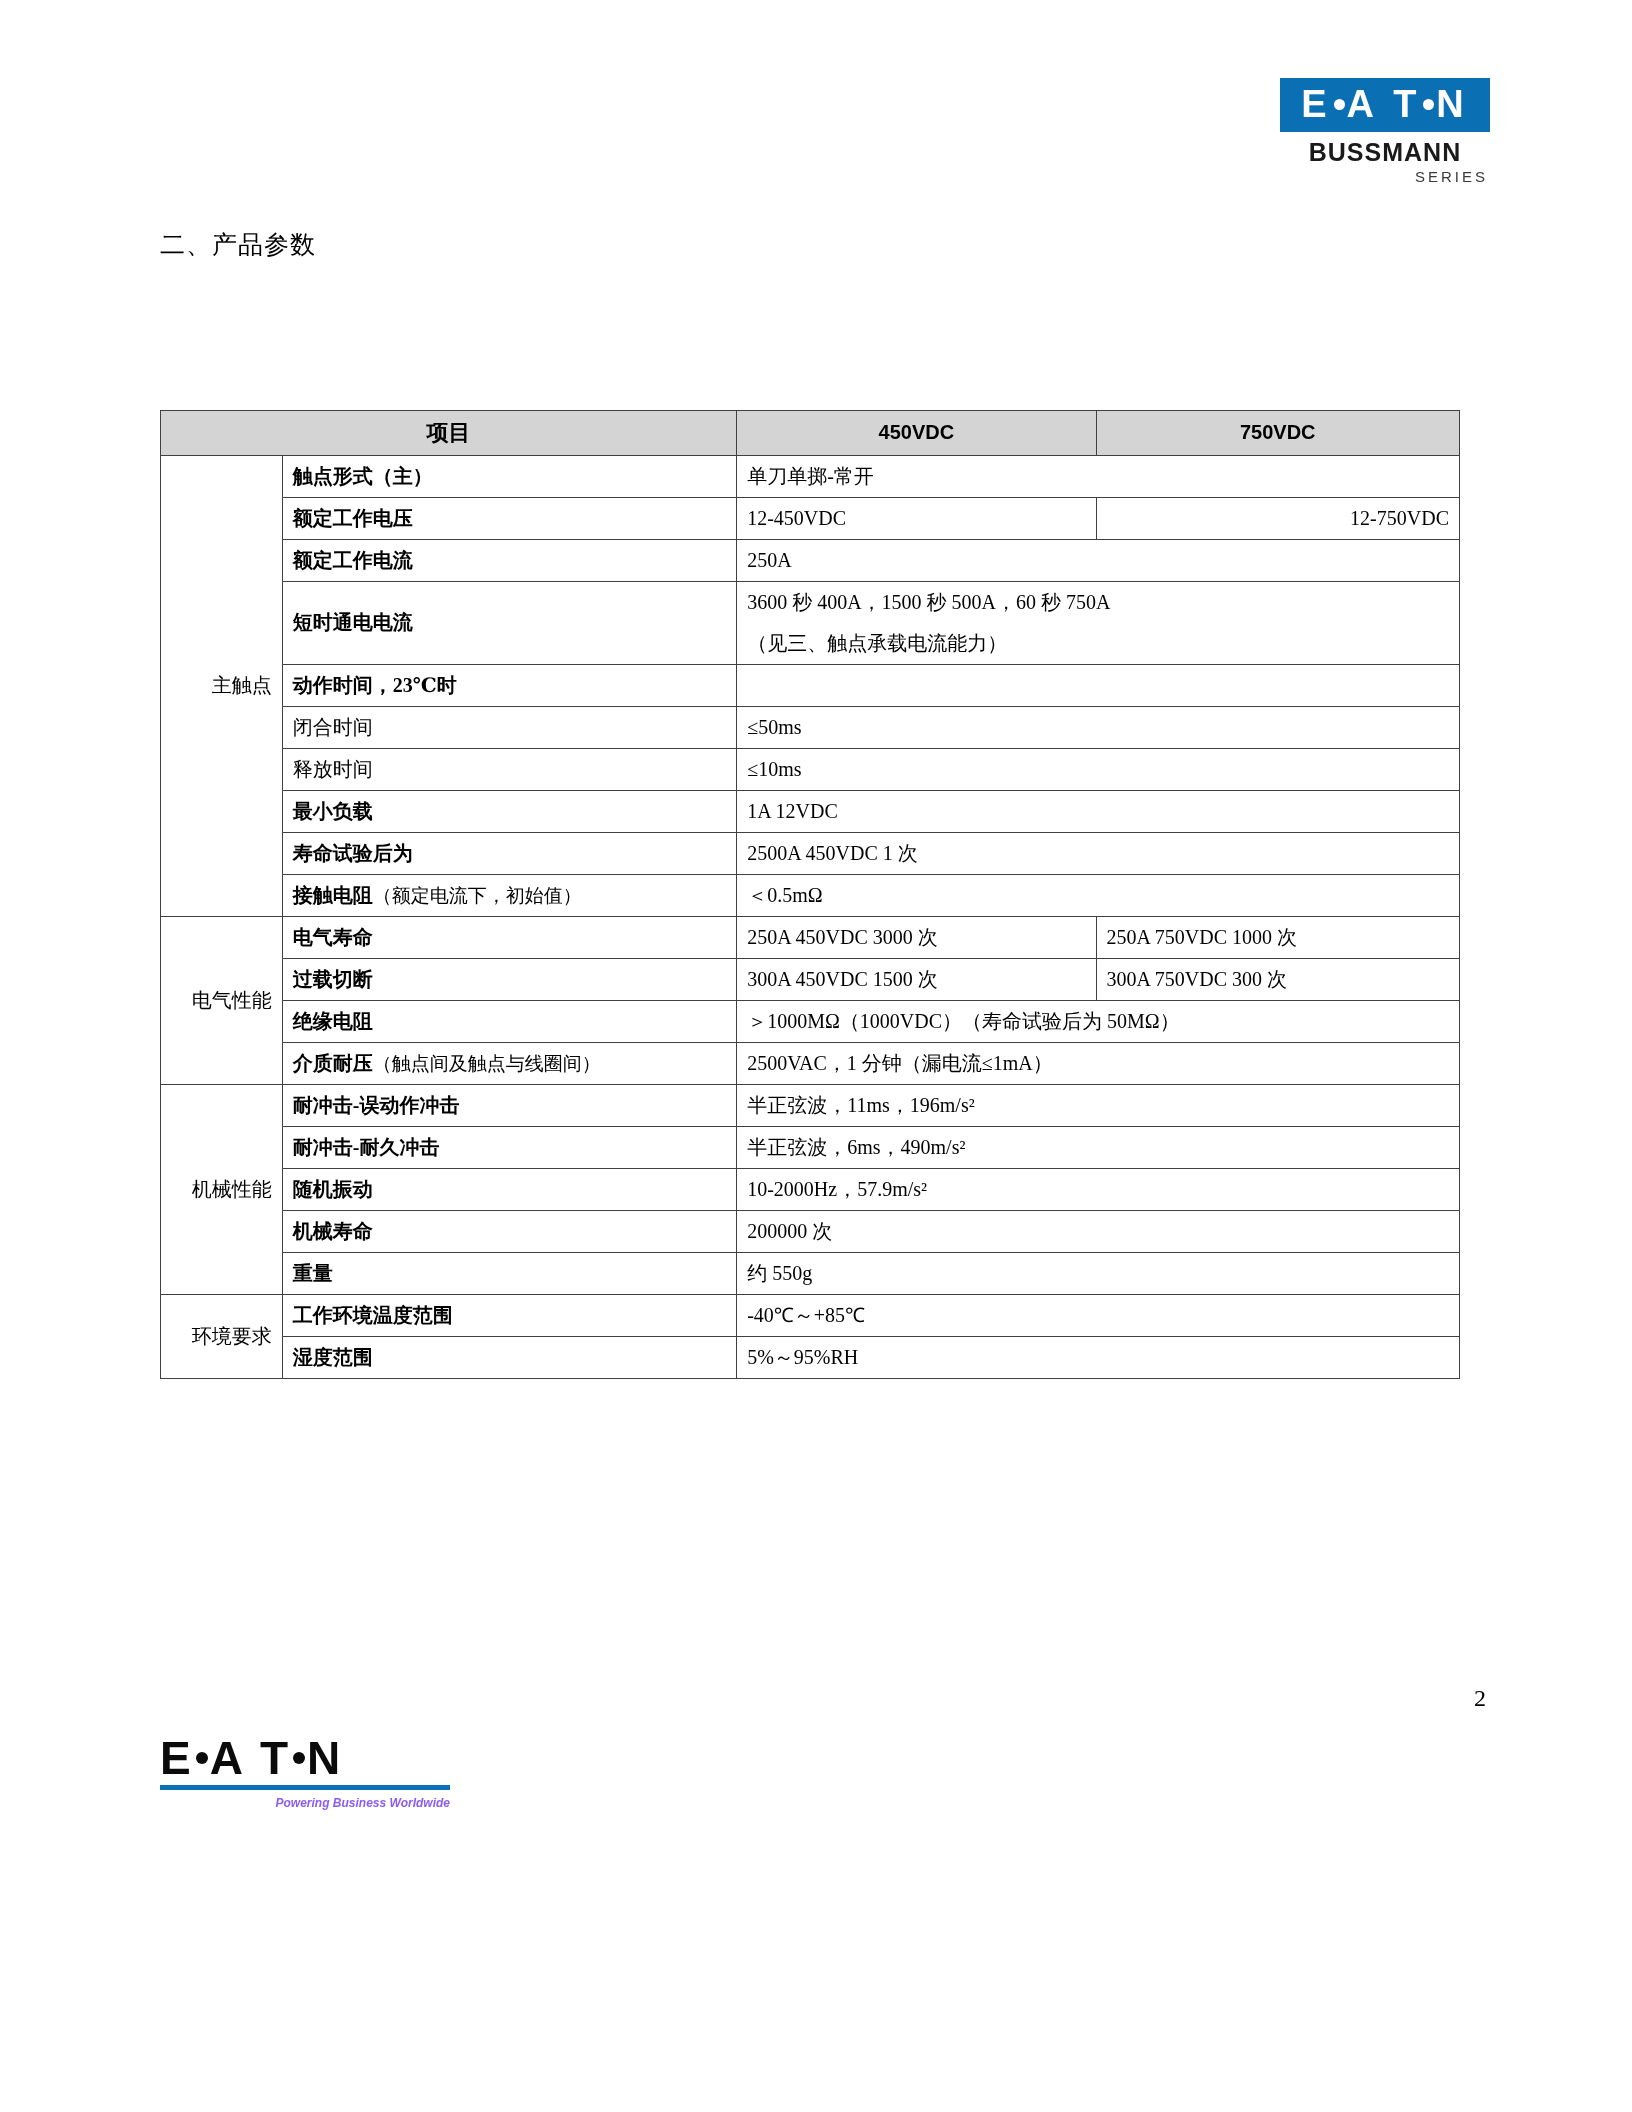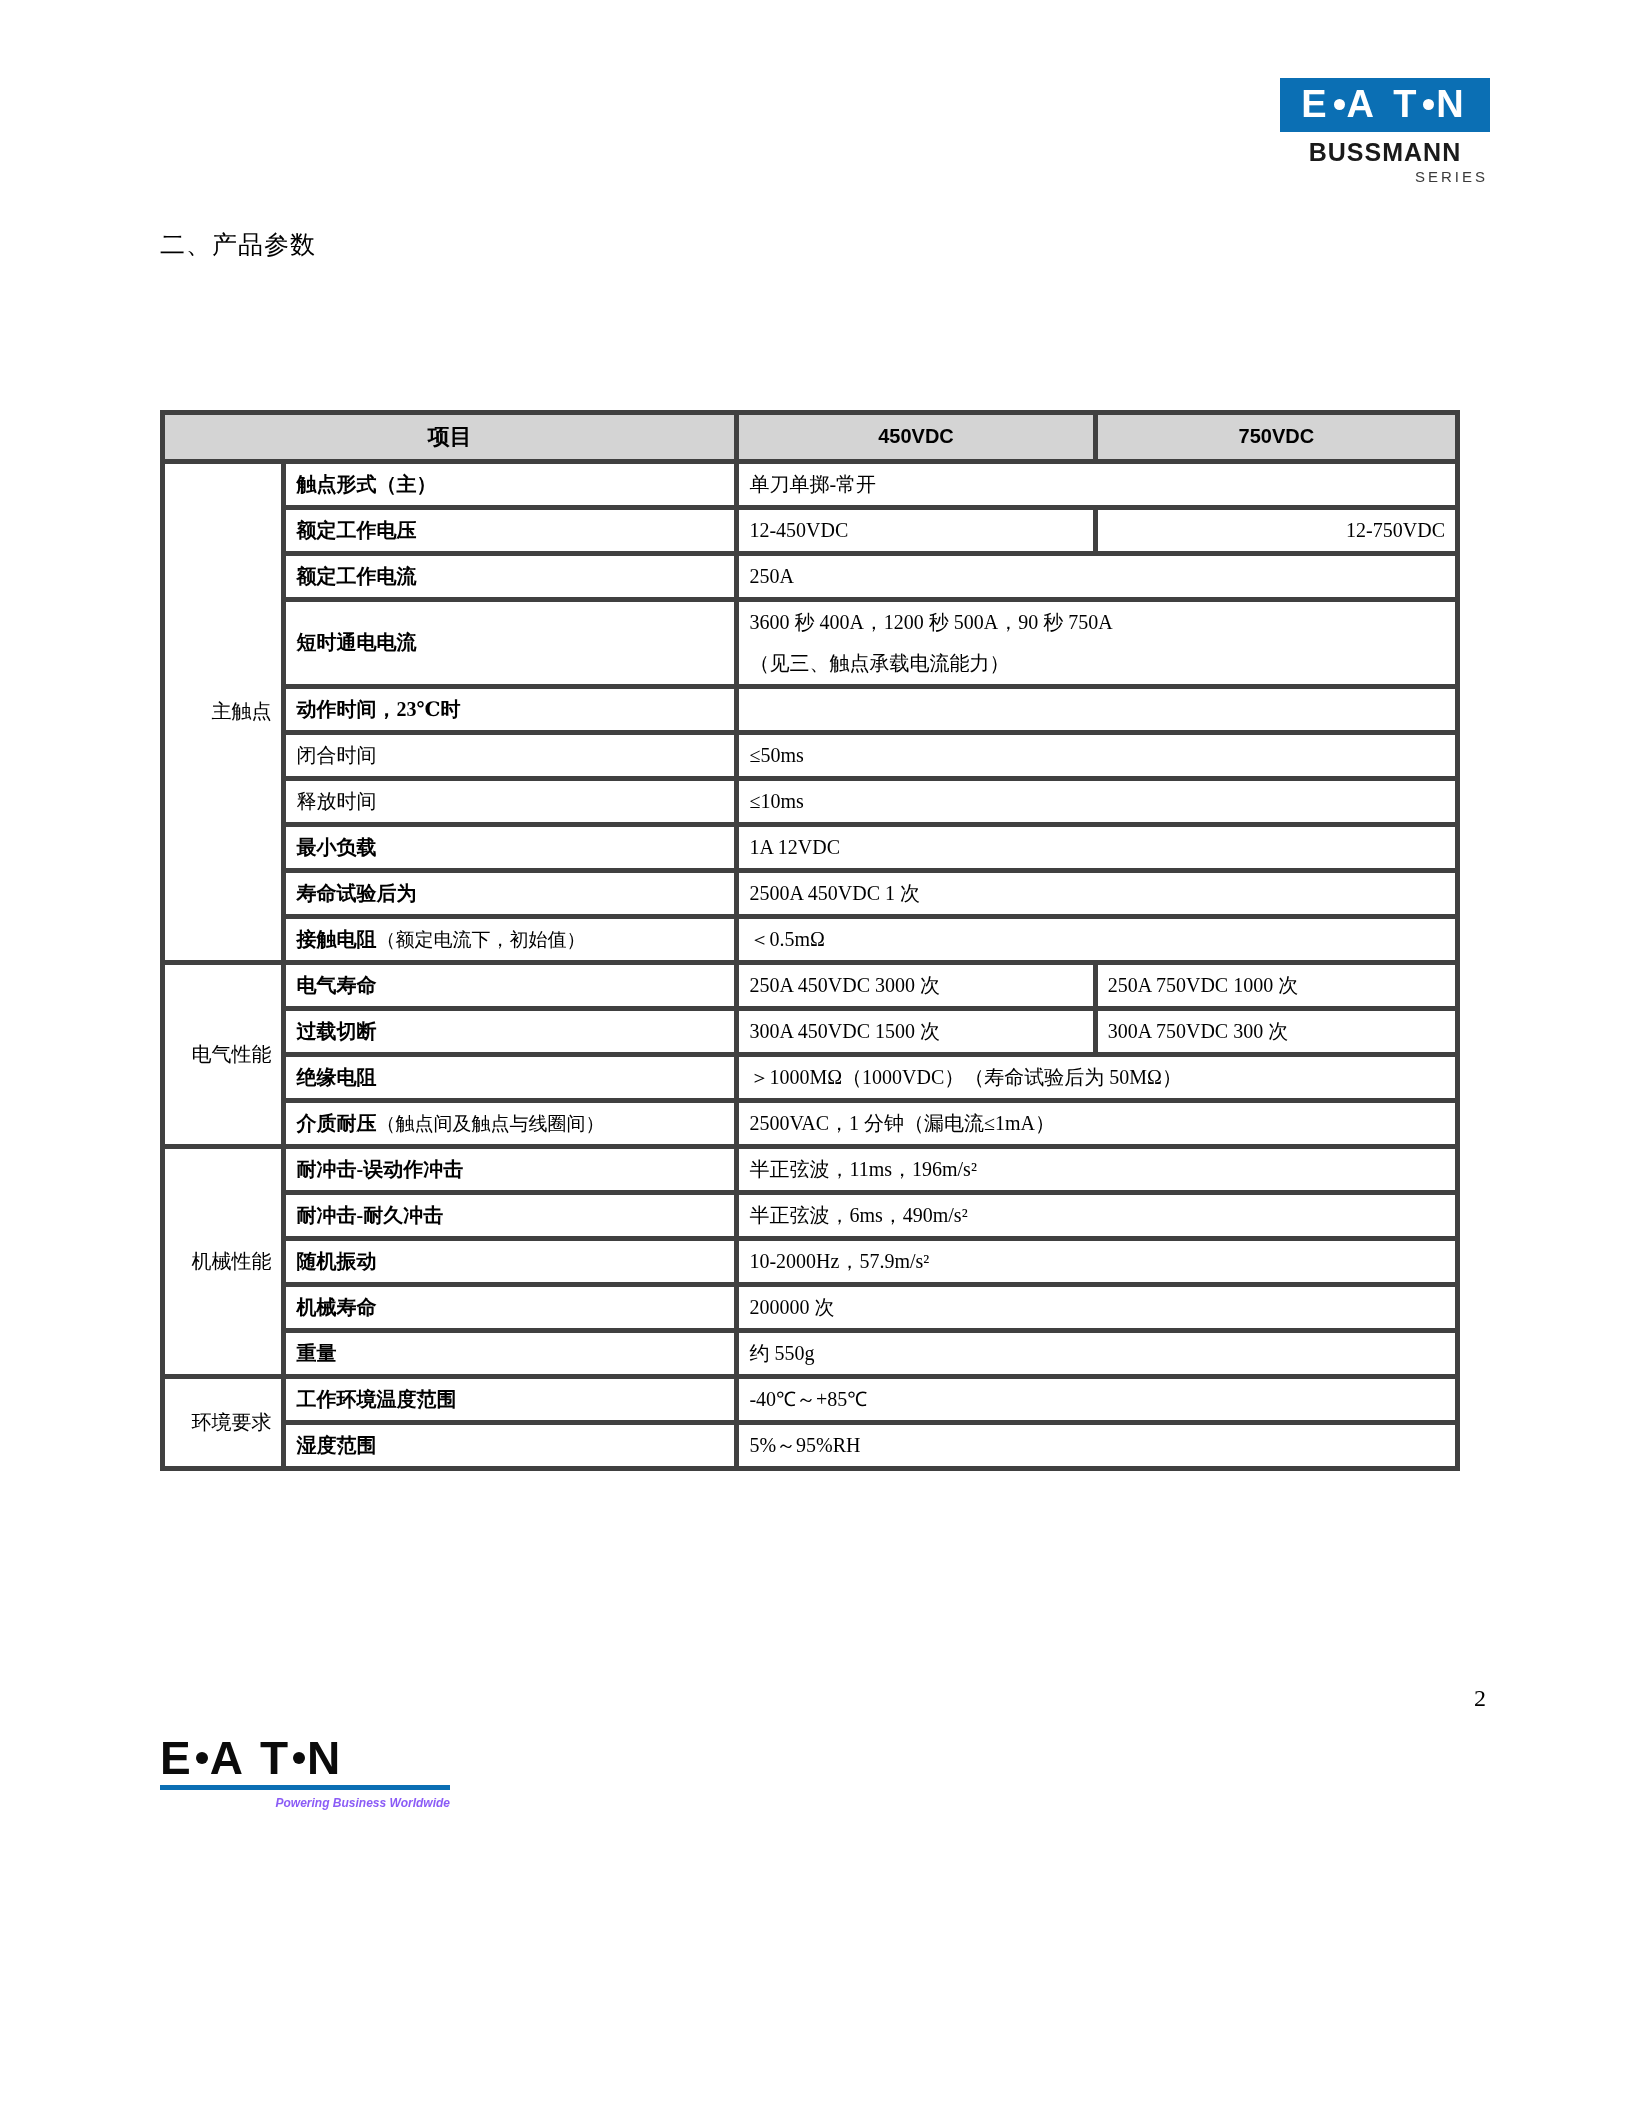--- a/index.html
+++ b/index.html
@@ -95,21 +95,21 @@
     top: 410px;
     left: 160px;
     width: 1300px;
   }
   table.spec {
     border-collapse: collapse;
     width: 100%;
     table-layout: fixed;
   }
   table.spec td, table.spec th {
-    border: 5px solid #404040;
+    border: 1px solid #404040;
     padding: 6px 10px;
     vertical-align: middle;
     font-size: 20px;
     line-height: 1.45;
   }
   .hdr td {
     background: #d4d4d4;
     text-align: center;
     font-weight: bold;
     font-size: 21px;
@@ -244,21 +244,21 @@
           <td class="val">12-450VDC</td>
           <td class="val" style="text-align:right;padding-left:6px;">12-750VDC</td>
         </tr>
         <tr>
           <td class="lbl">额定工作电流</td>
           <td class="val" colspan="2">250A</td>
         </tr>
         <tr class="tall">
           <td class="lbl">短时通电电流</td>
           <td class="val" colspan="2">
-            <span class="two-line">3600 秒 400A，1200 秒 500A，90 秒 750A</span>
+            <span class="two-line">3600 秒 400A，1500 秒 500A，60 秒 750A</span>
             <span class="line2">（见三、触点承载电流能力）</span>
           </td>
         </tr>
         <tr>
           <td class="lbl">动作时间，23℃时</td>
           <td class="val blank-val" colspan="2">&nbsp;</td>
         </tr>
         <tr>
           <td class="lbl plain">闭合时间</td>
           <td class="val" colspan="2">≤50ms</td>

